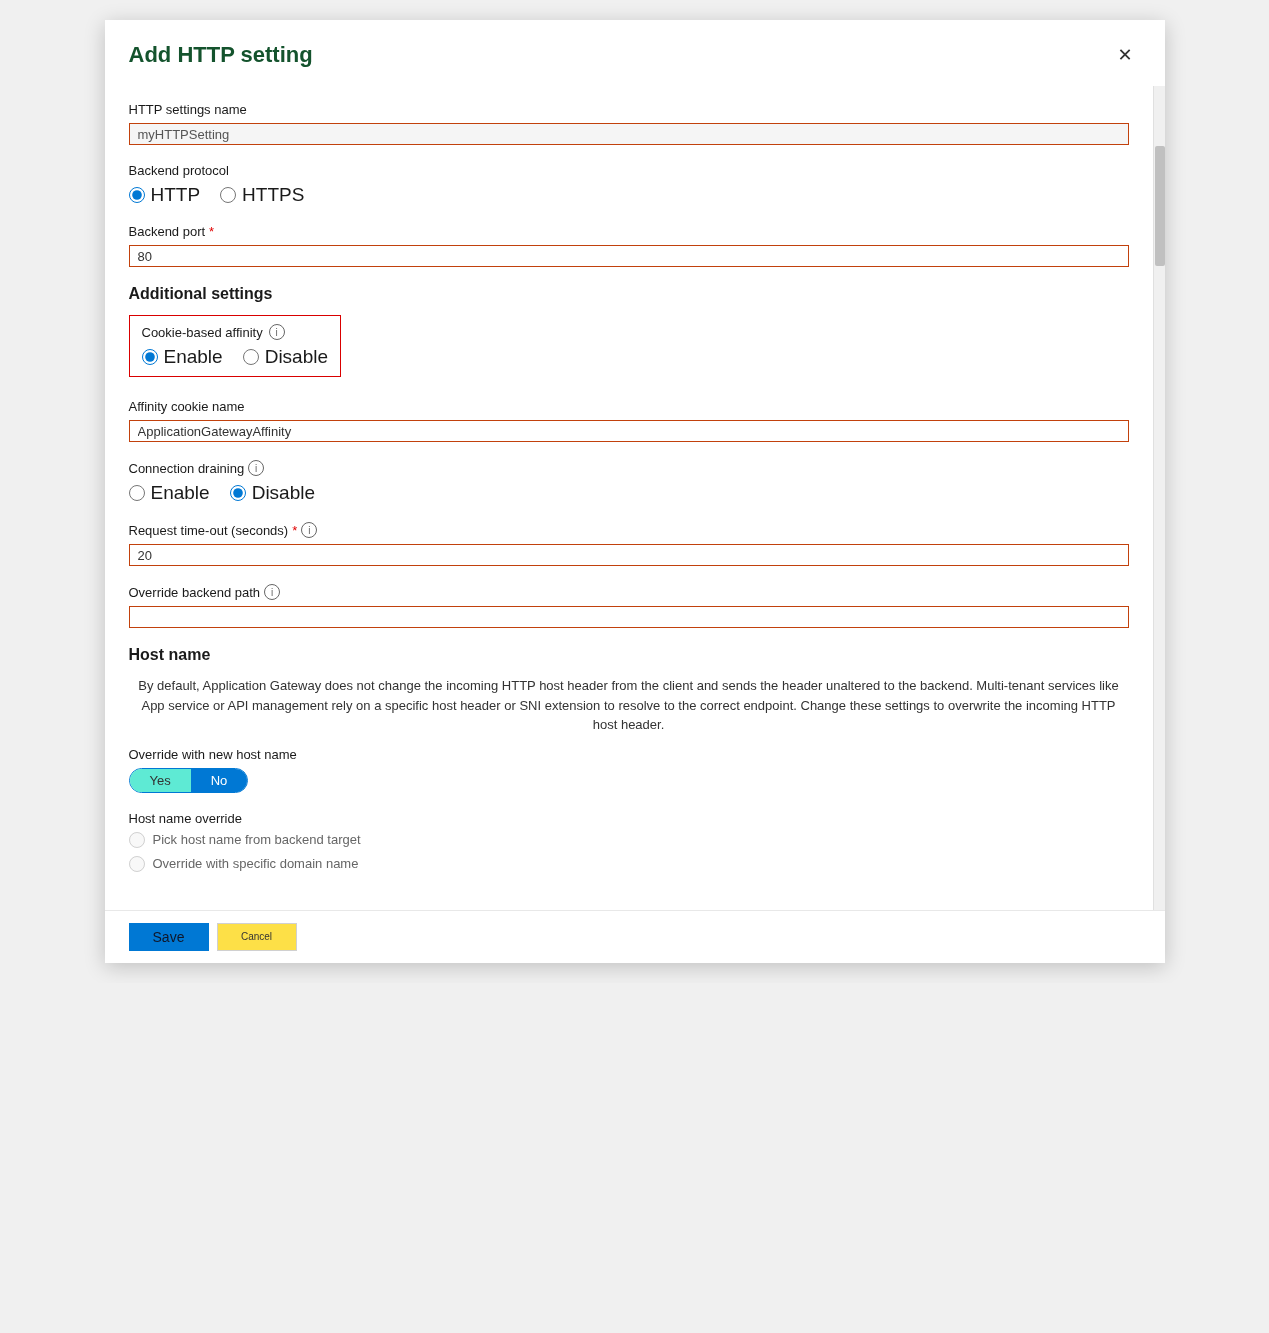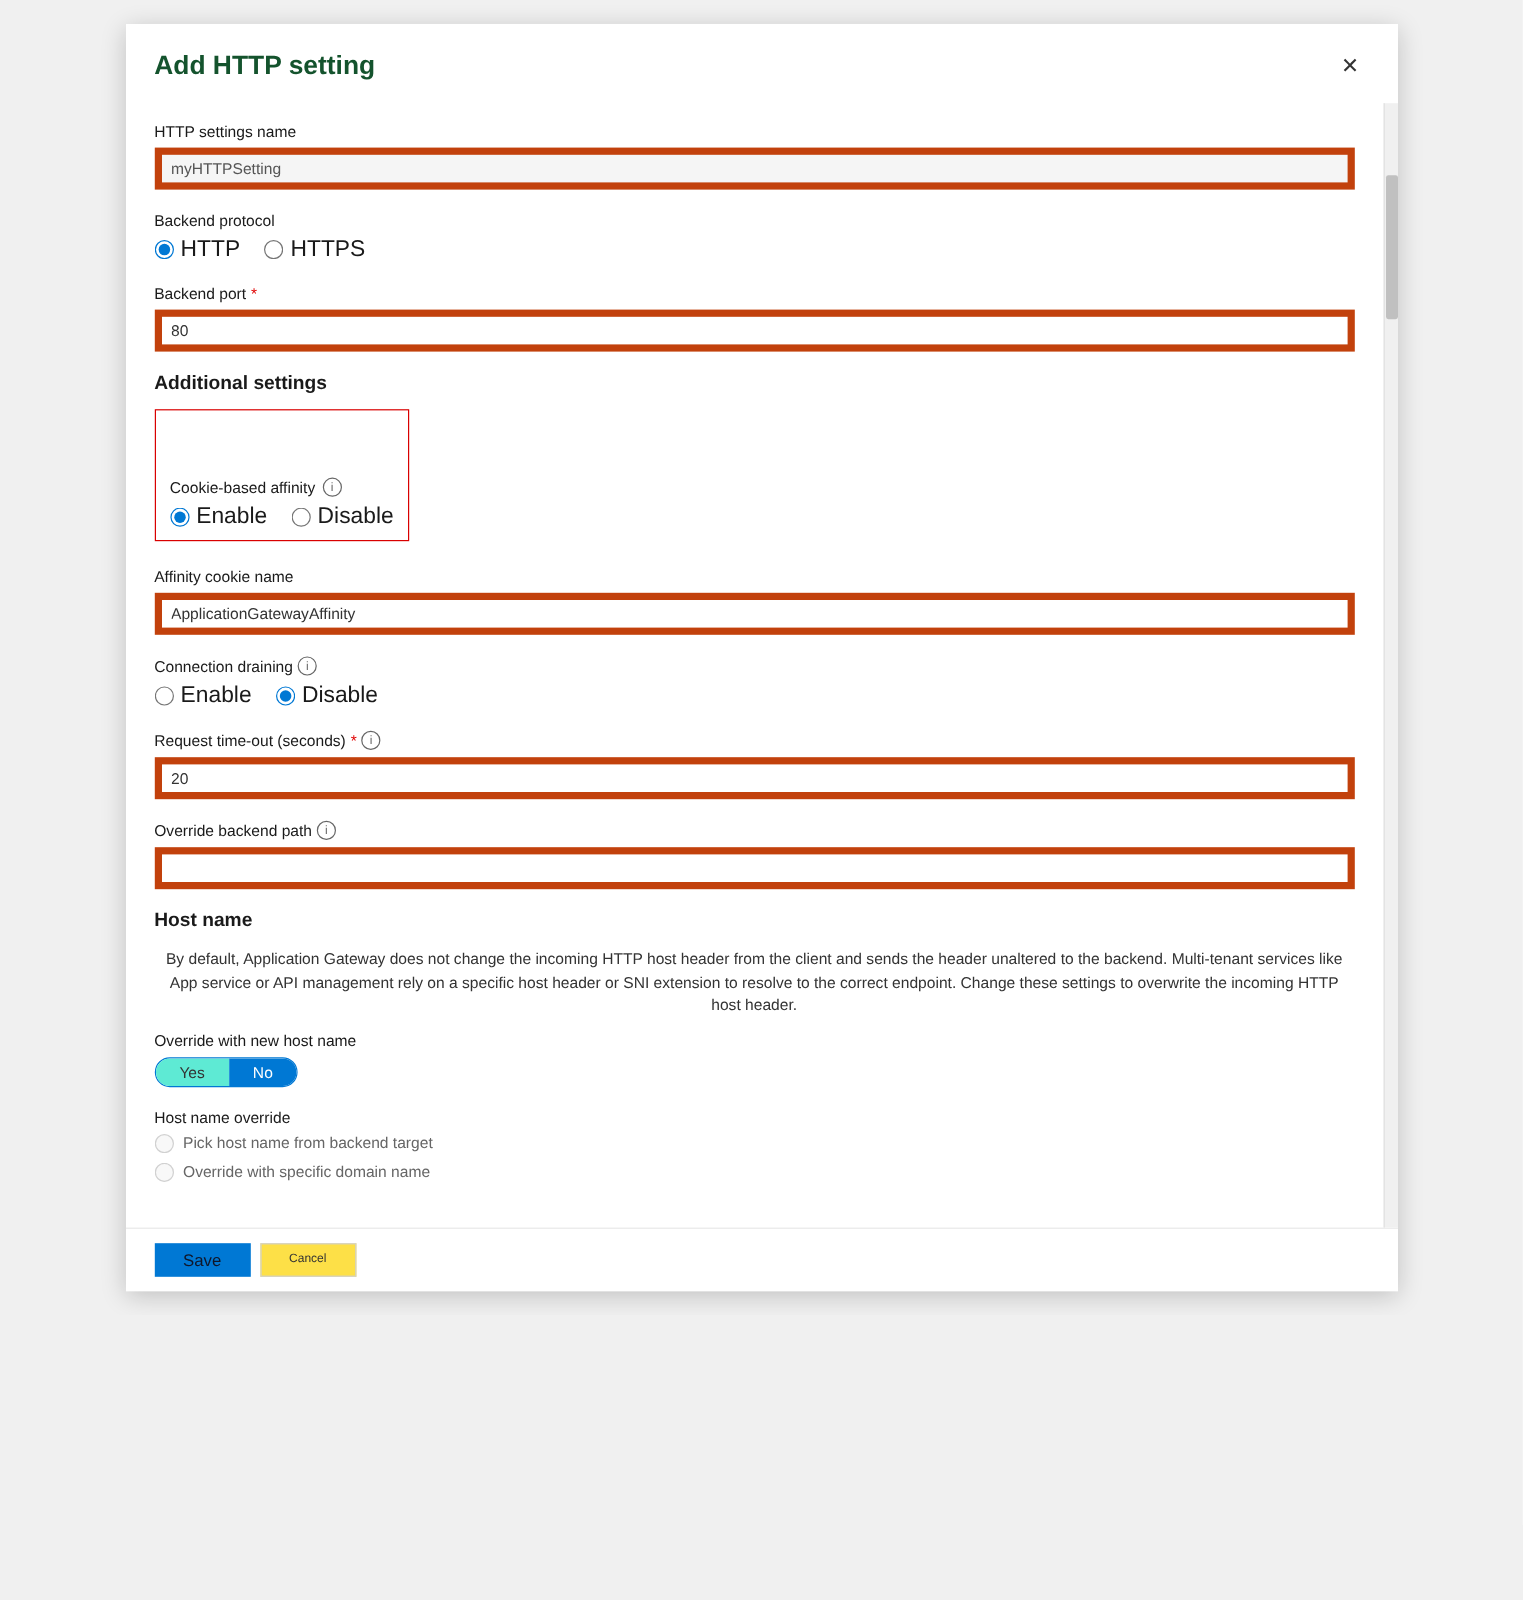--- a/index.html
+++ b/index.html
@@ -109,22 +109,22 @@
       height: 16px;
       border-radius: 50%;
       border: 1px solid #666;
       font-size: 10px;
       color: #666;
       cursor: pointer;
     }
 
     .text-input {
       width: 100%;
-      height: 35px;
-      border: 6px solid #c2410c;
+      height: 22px;
+      border: 1px solid #c2410c;
       padding: 4px 8px;
       font-size: 13px;
       color: #333;
       outline: none;
     }
 
     .text-input.readonly {
       background: #f5f5f5;
       color: #555;
     }
@@ -169,21 +169,20 @@
       margin-bottom: 4px;
     }
 
     .affinity-label-row {
       display: flex;
       align-items: center;
       gap: 6px;
       margin-bottom: 6px;
       font-size: 13px;
       color: #1a1a1a;
-      margin-top: 48px;
     }
 
     .description-text {
       font-size: 13px;
       color: #333;
       line-height: 1.5;
       margin-bottom: 12px;
       text-align: center;
     }
 

